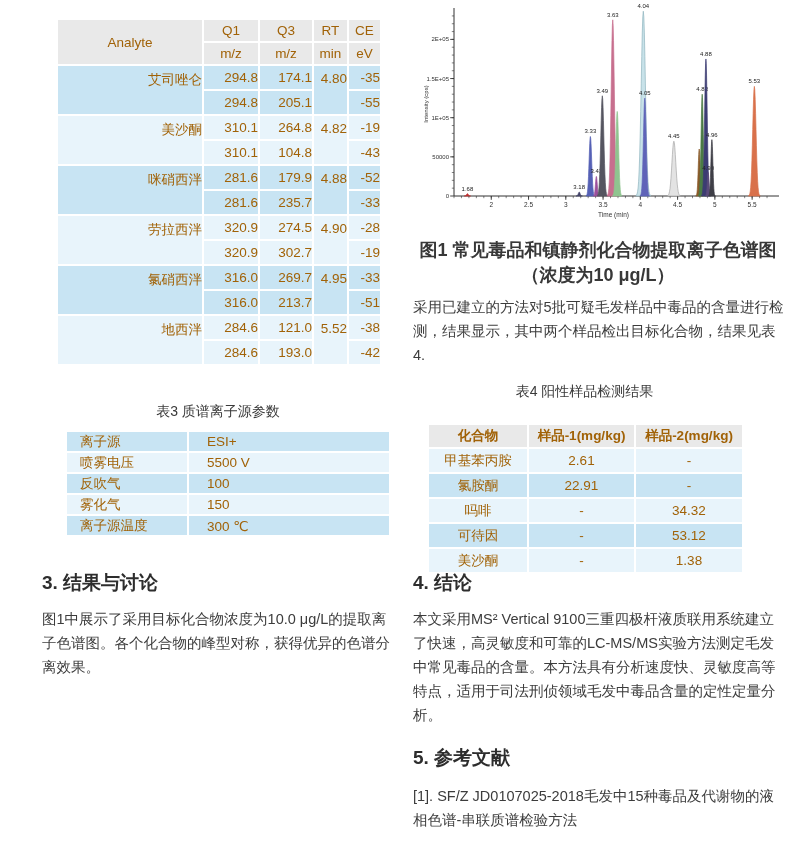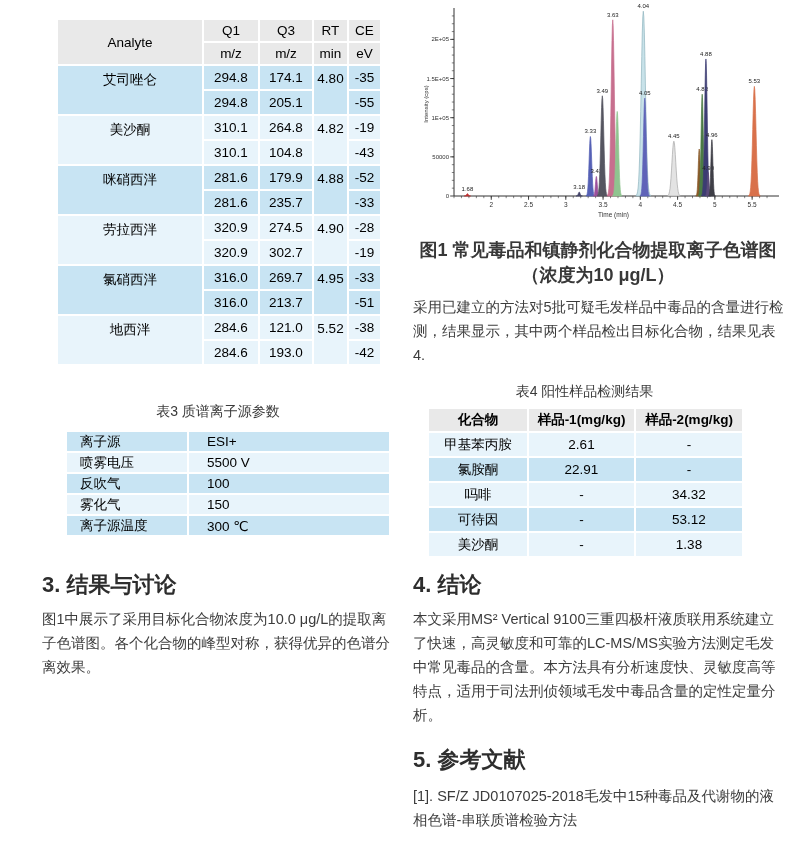--- a/index.html
+++ b/index.html
@@ -1,38 +1,38 @@
 <!DOCTYPE html>
 <html><head>
 <meta charset="utf-8">
 <style>
   html,body{margin:0;padding:0;background:#ffffff;}
   body{font-family:"Liberation Sans","DejaVu Sans",sans-serif;color:#3c3c3c;}
   .page{position:relative;width:800px;height:846px;background:#fff;overflow:hidden;}
   .abs{position:absolute;}
-  table{border-collapse:collapse;table-layout:fixed;font-size:13.5px;color:#000000;}
+  table{border-collapse:collapse;table-layout:fixed;font-size:13.5px;color:#a16207;}
   td,th{border:2px solid #fff;padding:0;font-weight:normal;overflow:hidden;white-space:nowrap;}
   
   .t1{width:324px;}
   .t1 th{background:#e9e9e9;text-align:center;height:21px;}
-  .t1 td{text-align:center;height:23px;}
+  .t1 td{text-align:right;height:23px;}
   .t1 td.span{vertical-align:top;padding-top:5px;}
   .shade-dark td{background:#c8e4f3;}
   .shade-light td{background:#e8f4fb;}
   
   .t3{width:324px;}
   .t3 td{text-align:left;height:19px;}
   .t3 td.lbl{padding-left:13px;}
   .t3 td.val{padding-left:18px;}
   
-  .t4{width:315px;}
+  .t4{width:315px;margin-top:16px;}
   .t4 th{background:#e9e9e9;text-align:center;height:22px;font-weight:bold;}
   .t4 td{text-align:center;height:23px;}
   .tbl-title{font-size:14px;font-weight:normal;color:#3a3a3a;text-align:center;}
-  .sec-h{font-size:22px;font-weight:bold;color:#2d2d2d;}
+  .sec-h{font-size:19px;font-weight:bold;color:#2d2d2d;}
   .para{font-size:14.5px;line-height:24px;color:#3c3c3c;}
   .fig-cap{font-size:18px;font-weight:bold;line-height:25px;color:#383838;text-align:center;}
 </style>
 </head>
 <body>
 
 <div class="page">
 
   <table class="t1 abs" style="left:56px;top:18px;">
     <colgroup>

